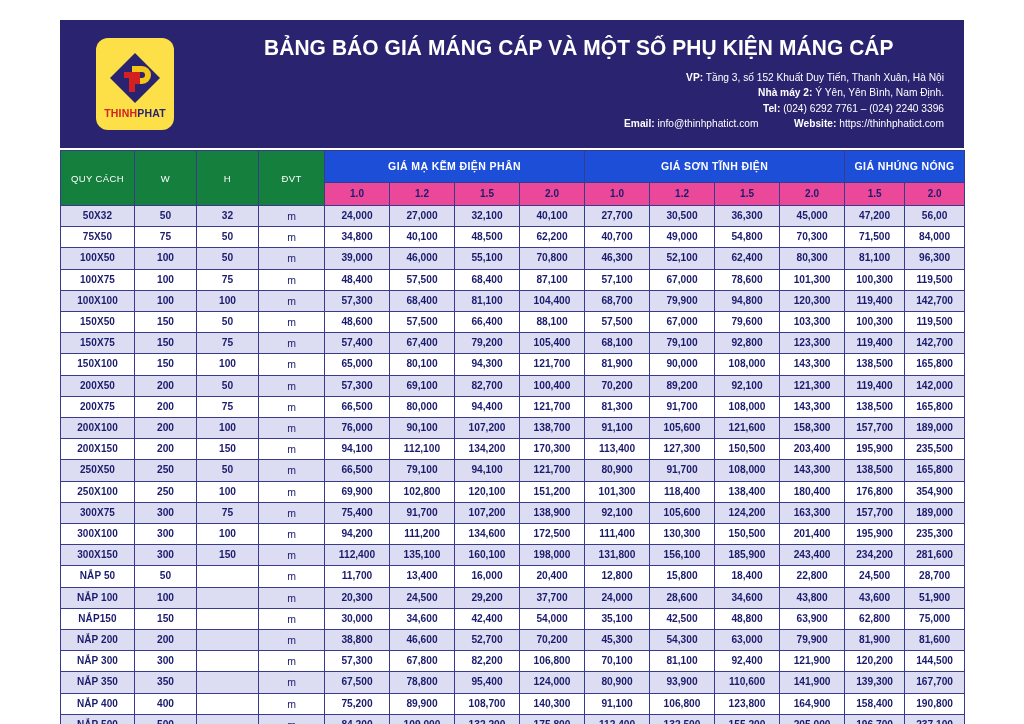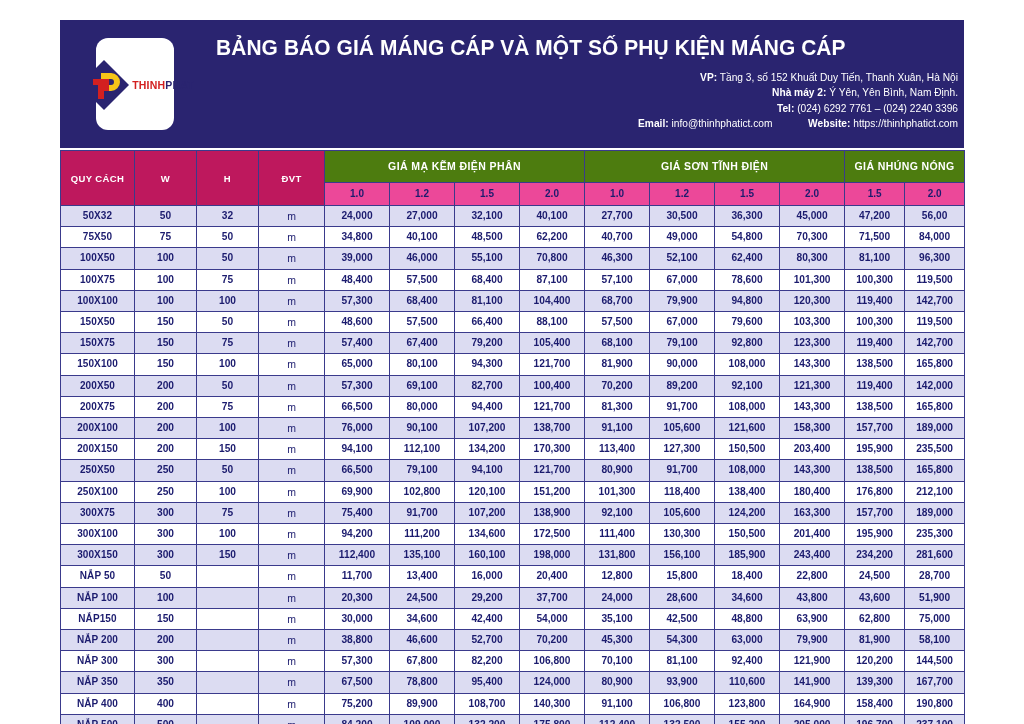--- a/index.html
+++ b/index.html
@@ -12,37 +12,37 @@
 
   
   .header{
     position:absolute;left:60px;top:20px;width:904px;height:128px;
     background:#2a2470;display:flex;align-items:center;
   }
   .logo-wrap{
     width:150px;min-width:150px;display:flex;align-items:center;justify-content:center;
   }
   .logo{
-    width:78px;height:92px;background:#ffffff;border-radius:12px;
-    display:flex;flex-direction:row;align-items:center;justify-content:center;
+    width:78px;height:92px;background:#fde047;border-radius:12px;
+    display:flex;flex-direction:column;align-items:center;justify-content:center;
     padding:3px 0 2px;box-sizing:border-box;
   }
   .logo-mark{
     width:56px;height:56px;position:relative;
     display:flex;align-items:center;justify-content:center;
   }
   .logo-mark svg{display:block;}
   .logo-text{
     font-size:10.5px;font-weight:bold;letter-spacing:.2px;margin-top:1px;
     white-space:nowrap;font-family:"Liberation Sans",sans-serif;
   }
   .logo-text .t1{color:#d32020;}
   .logo-text .t2{color:#2a2470;}
 
-  .header-main{flex:1;padding-left:6px;padding-right:6px;}
+  .header-main{flex:1;padding-left:6px;padding-right:20px;margin-left:48px;}
   .doc-title{
     color:#ffffff;font-size:22.5px;font-weight:bold;letter-spacing:.1px;
     margin:0 0 9px 0;line-height:1.1;
     font-family:"Liberation Sans Narrow","Liberation Sans",sans-serif;
     transform:scaleX(0.93);transform-origin:left center;
   }
   .contact{color:#ffffff;font-size:10.2px;line-height:1.52;}
   .contact .lbl{font-weight:bold;}
   .contact .val{font-weight:normal;}
   .contact-row{white-space:nowrap;text-align:right;}
@@ -52,26 +52,26 @@
   .table-wrap{position:absolute;left:60px;top:150px;width:904px;}
   table.price{
     border-collapse:collapse;width:904px;table-layout:fixed;
     font-family:"Liberation Sans","DejaVu Sans",sans-serif;
   }
   table.price th,table.price td{
     border:1px solid #3a3a8c;padding:0;text-align:center;vertical-align:middle;
   }
   
   th.idhead{
-    background:#be185d;color:#ffffff;font-size:9.5px;font-weight:bold;
+    background:#15803d;color:#ffffff;font-size:9.5px;font-weight:normal;
     letter-spacing:.4px;height:54px;
     transform:none;
   }
   th.grouphead{
-    background:#4d7c0f;color:#ffffff;font-size:10.5px;font-weight:bold;
+    background:#1d4ed8;color:#ffffff;font-size:10.5px;font-weight:bold;
     letter-spacing:.4px;height:28px;
   }
   th.subhead{
     background:#ec4899;color:#1b1b6e;font-size:10px;font-weight:bold;height:20px;
   }
   td{
     font-size:10.2px;font-weight:bold;color:#1b1b6e;height:20.2px;
     line-height:20.2px;
   }
   tr.odd td{background:#dcdcf2;}
@@ -385,21 +385,21 @@
             <td class="unit">m</td>
             <td>69,900</td>
             <td>102,800</td>
             <td>120,100</td>
             <td>151,200</td>
             <td>101,300</td>
             <td>118,400</td>
             <td>138,400</td>
             <td>180,400</td>
             <td>176,800</td>
-            <td>212,100</td>
+            <td>354,900</td>
           </tr>
           <tr class="odd">
             <td class="spec">300X75</td>
             <td>300</td>
             <td>75</td>
             <td class="unit">m</td>
             <td>75,400</td>
             <td>91,700</td>
             <td>107,200</td>
             <td>138,900</td>
@@ -497,21 +497,21 @@
             <td class="unit">m</td>
             <td>38,800</td>
             <td>46,600</td>
             <td>52,700</td>
             <td>70,200</td>
             <td>45,300</td>
             <td>54,300</td>
             <td>63,000</td>
             <td>79,900</td>
             <td>81,900</td>
-            <td>58,100</td>
+            <td>81,600</td>
           </tr>
           <tr class="even">
             <td class="spec">NẮP 300</td>
             <td>300</td>
             <td></td>
             <td class="unit">m</td>
             <td>57,300</td>
             <td>67,800</td>
             <td>82,200</td>
             <td>106,800</td>

